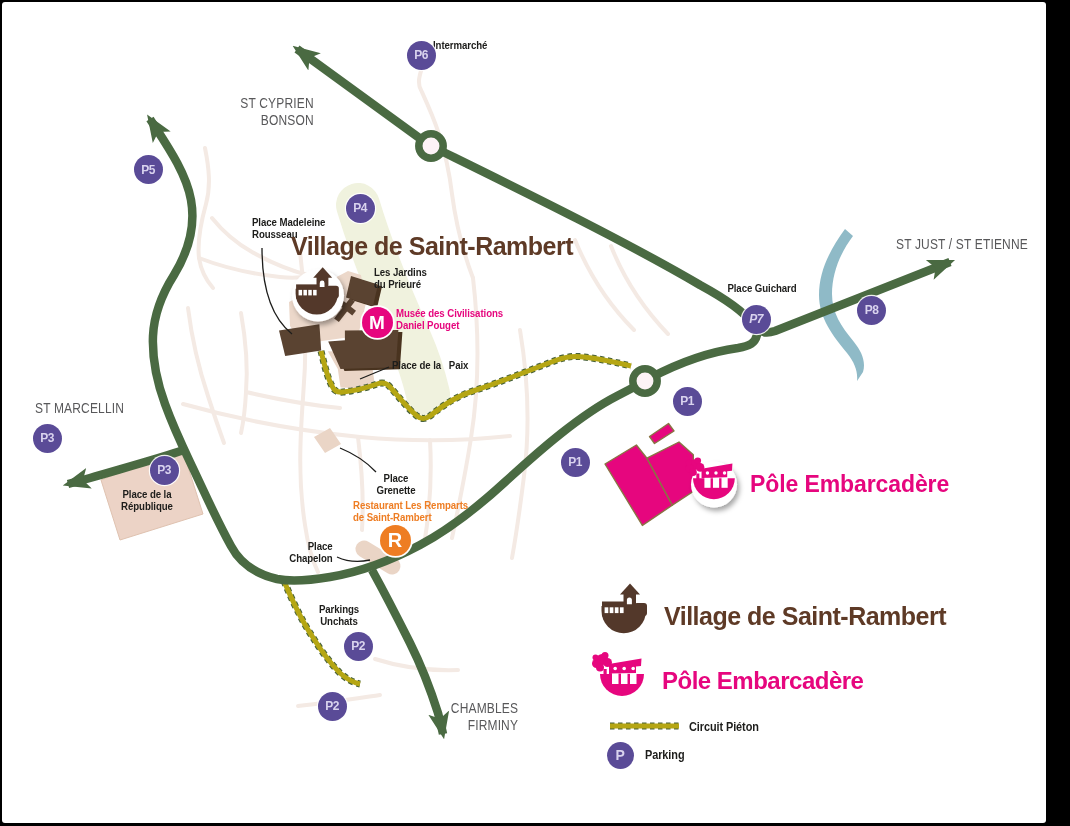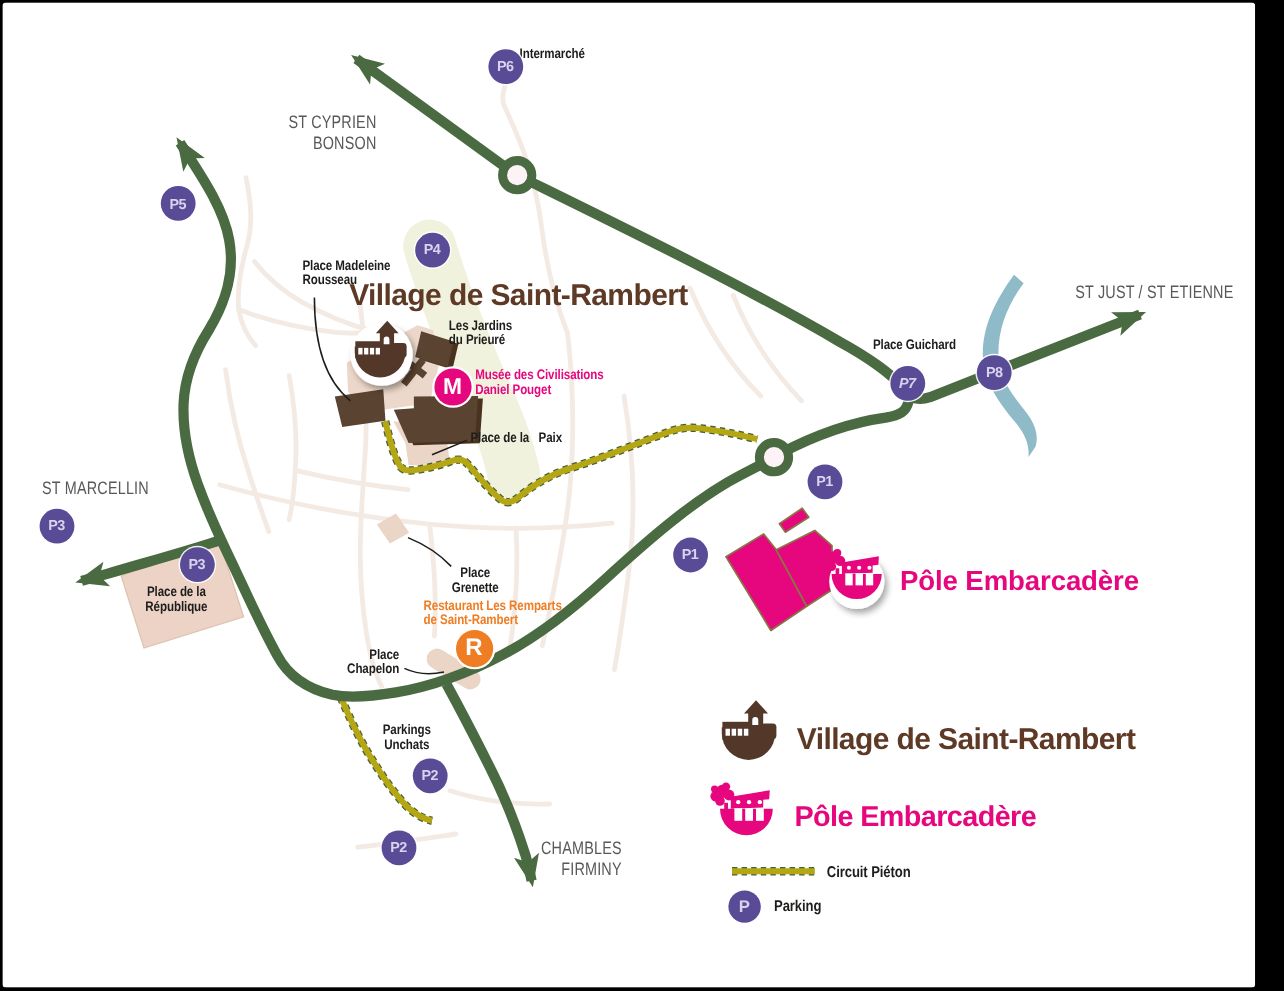--- a/index.html
+++ b/index.html
@@ -266,21 +266,21 @@
     <path d="M 337 557 Q 352 564 370 560"></path>
   </g>
 </svg>
 
 <div class="pbadge" style="left:406.5px; top:40.5px;">P6</div>
 <div class="pbadge" style="left:133.5px; top:155px;">P5</div>
 <div class="pbadge" style="left:345.5px; top:193.5px;">P4</div>
 <div class="pbadge" style="left:32.5px; top:423.5px;">P3</div>
 <div class="pbadge" style="left:149.5px; top:455.5px;">P3</div>
 <div class="pbadge" style="left:741.5px; top:304.5px;font-style:italic;">P7</div>
-<div class="pbadge" style="left:814px; top:295.5px;text-align:right;">P8</div>
+<div class="pbadge" style="left:857px; top:295.5px;text-align:right;">P8</div>
 <div class="pbadge" style="left:560.5px; top:447.5px;">P1</div>
 <div class="pbadge" style="left:672.5px; top:386.5px;">P1</div>
 <div class="pbadge" style="left:343.5px; top:631.5px;">P2</div>
 <div class="pbadge" style="left:317.5px; top:691.5px;">P2</div>
 <div class="pbadge" style="left:606.5px; top:741.5px; width:27px; height:27px; font-size:14px;">P</div>
 
 <div class="poibadge" id="museum-badge" style="left:361.5px; top:307px;">M</div>
 <div class="poibadge" id="restaurant-badge" style="left:379.5px; top:524.5px;">R</div>
 
 </div>

